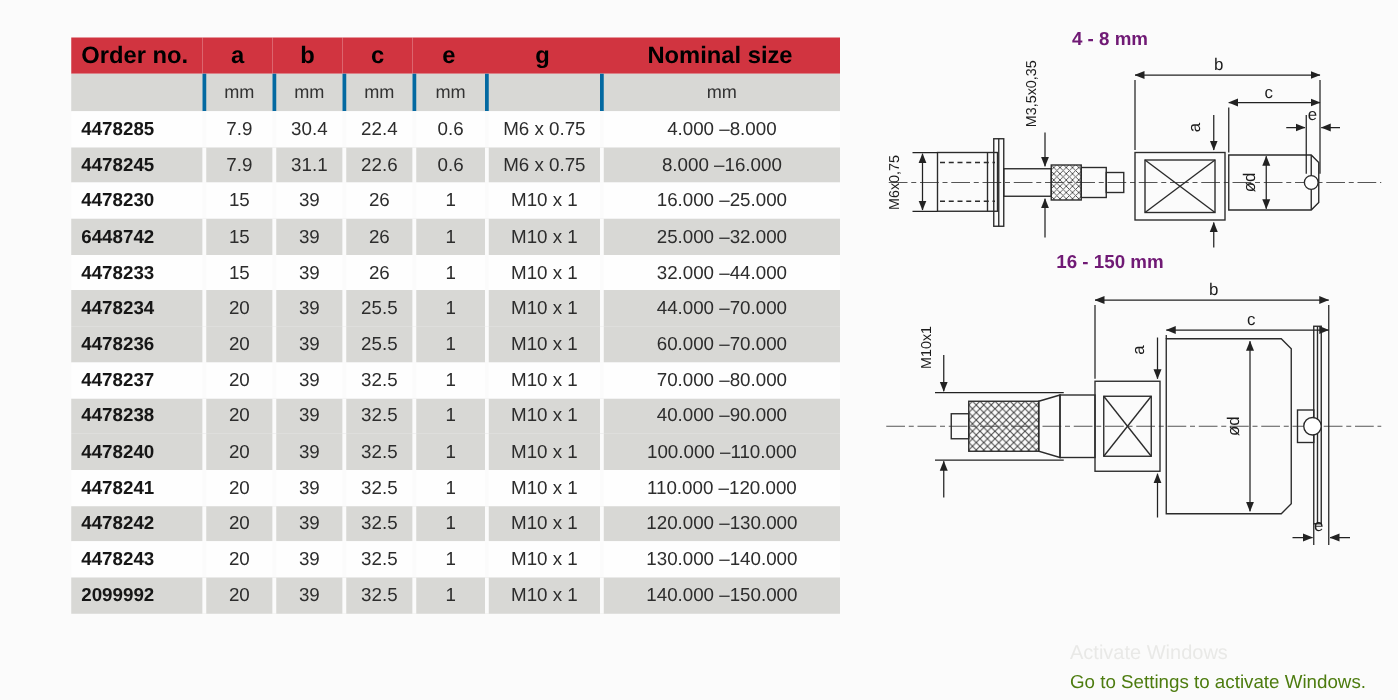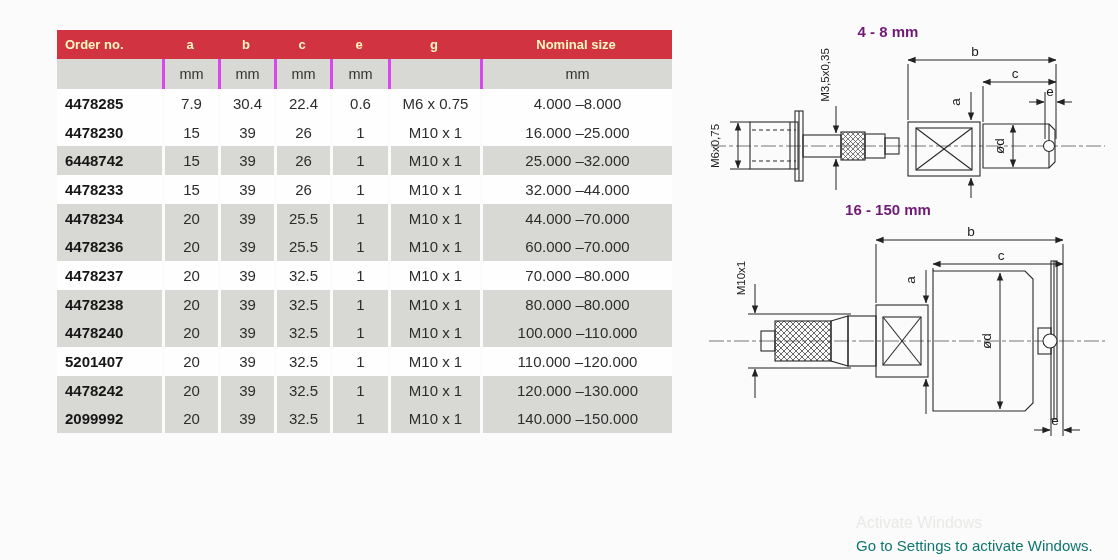--- a/index.html
+++ b/index.html
@@ -10,27 +10,27 @@
     background:#fbfbfb;
     font-family:"Liberation Sans", sans-serif;
     overflow:hidden;
   }
 
   
   .table-wrap { position:absolute; left:57px; top:30px; }
   table { border-collapse:separate; border-spacing:0; table-layout:fixed; width:615px; }
   th, td { overflow:hidden; white-space:nowrap; vertical-align:middle; }
   thead tr.head th {
-    background:var(--accent); color:#fef9c3; font-weight:bold; font-size:13px;
+    background:var(--accent); color:#000000; font-weight:bold; font-size:19px;
     height:29px; text-align:center;
   }
   thead tr.head th.col0 { text-align:left; padding-left:8px; }
   thead tr.units th {
     background:var(--rowgray); color:#333; font-weight:normal; font-size:14.5px;
-    height:30px; text-align:center; border-left:3px solid #d946ef;
+    height:30px; text-align:center; border-left:3px solid #0369a1;
   }
   thead tr.units th:first-child { border-left:none; }
   tbody td {
     background:#fefefe; color:#2d2d2d; font-size:15px; height:28.7px; text-align:center;
     border-left:3px solid #fbfbfb;
   }
   tbody td:first-child { border-left:none; }
   tbody tr.alt td { background:var(--rowgray); }
   tbody td.col-order { text-align:left; padding-left:8px; font-weight:bold; color:#161616; }
 
@@ -42,21 +42,21 @@
   }
   #diagram-small { top:20px; }
   #diagram-large { top:198px; }
   svg text { font-family:"Liberation Sans", sans-serif; fill:#1c1c1c; }
   .dimtxt { font-size:13.5px; }
   .thrtxt { font-size:11.5px; }
 
   
   .watermark { position:absolute; left:856px; top:511px; line-height:23px; }
   .wm1 { font-size:16px; color:#e9e9e7; }
-  .wm2 { font-size:15px; color:#0f766e; }
+  .wm2 { font-size:15px; color:#4d7c0f; }
 </style>
 </head>
 <body>
 
 <div class="table-wrap">
   <table>
     <colgroup>
       <col style="width:105px">
         <col style="width:56px">
         <col style="width:56px">
@@ -88,20 +88,29 @@
     <tbody>
         <tr>
           <td class="col-order">4478285</td>
           <td>7.9</td>
           <td>30.4</td>
           <td>22.4</td>
           <td>0.6</td>
           <td>M6 x 0.75</td>
           <td>4.000 –8.000</td>
         </tr>
+        <tr class="alt">
+          <td class="col-order">4478245</td>
+          <td>7.9</td>
+          <td>31.1</td>
+          <td>22.6</td>
+          <td>0.6</td>
+          <td>M6 x 0.75</td>
+          <td>8.000 –16.000</td>
+        </tr>
         <tr>
           <td class="col-order">4478230</td>
           <td>15</td>
           <td>39</td>
           <td>26</td>
           <td>1</td>
           <td>M10 x 1</td>
           <td>16.000 –25.000</td>
         </tr>
         <tr class="alt">
@@ -149,48 +158,57 @@
           <td>M10 x 1</td>
           <td>70.000 –80.000</td>
         </tr>
         <tr class="alt">
           <td class="col-order">4478238</td>
           <td>20</td>
           <td>39</td>
           <td>32.5</td>
           <td>1</td>
           <td>M10 x 1</td>
-          <td>80.000 –80.000</td>
+          <td>40.000 –90.000</td>
         </tr>
         <tr class="alt">
           <td class="col-order">4478240</td>
           <td>20</td>
           <td>39</td>
           <td>32.5</td>
           <td>1</td>
           <td>M10 x 1</td>
           <td>100.000 –110.000</td>
         </tr>
         <tr>
-          <td class="col-order">5201407</td>
+          <td class="col-order">4478241</td>
           <td>20</td>
           <td>39</td>
           <td>32.5</td>
           <td>1</td>
           <td>M10 x 1</td>
           <td>110.000 –120.000</td>
         </tr>
         <tr class="alt">
           <td class="col-order">4478242</td>
           <td>20</td>
           <td>39</td>
           <td>32.5</td>
           <td>1</td>
           <td>M10 x 1</td>
           <td>120.000 –130.000</td>
+        </tr>
+        <tr>
+          <td class="col-order">4478243</td>
+          <td>20</td>
+          <td>39</td>
+          <td>32.5</td>
+          <td>1</td>
+          <td>M10 x 1</td>
+          <td>130.000 –140.000</td>
         </tr>
         <tr class="alt">
           <td class="col-order">2099992</td>
           <td>20</td>
           <td>39</td>
           <td>32.5</td>
           <td>1</td>
           <td>M10 x 1</td>
           <td>140.000 –150.000</td>
         </tr>

